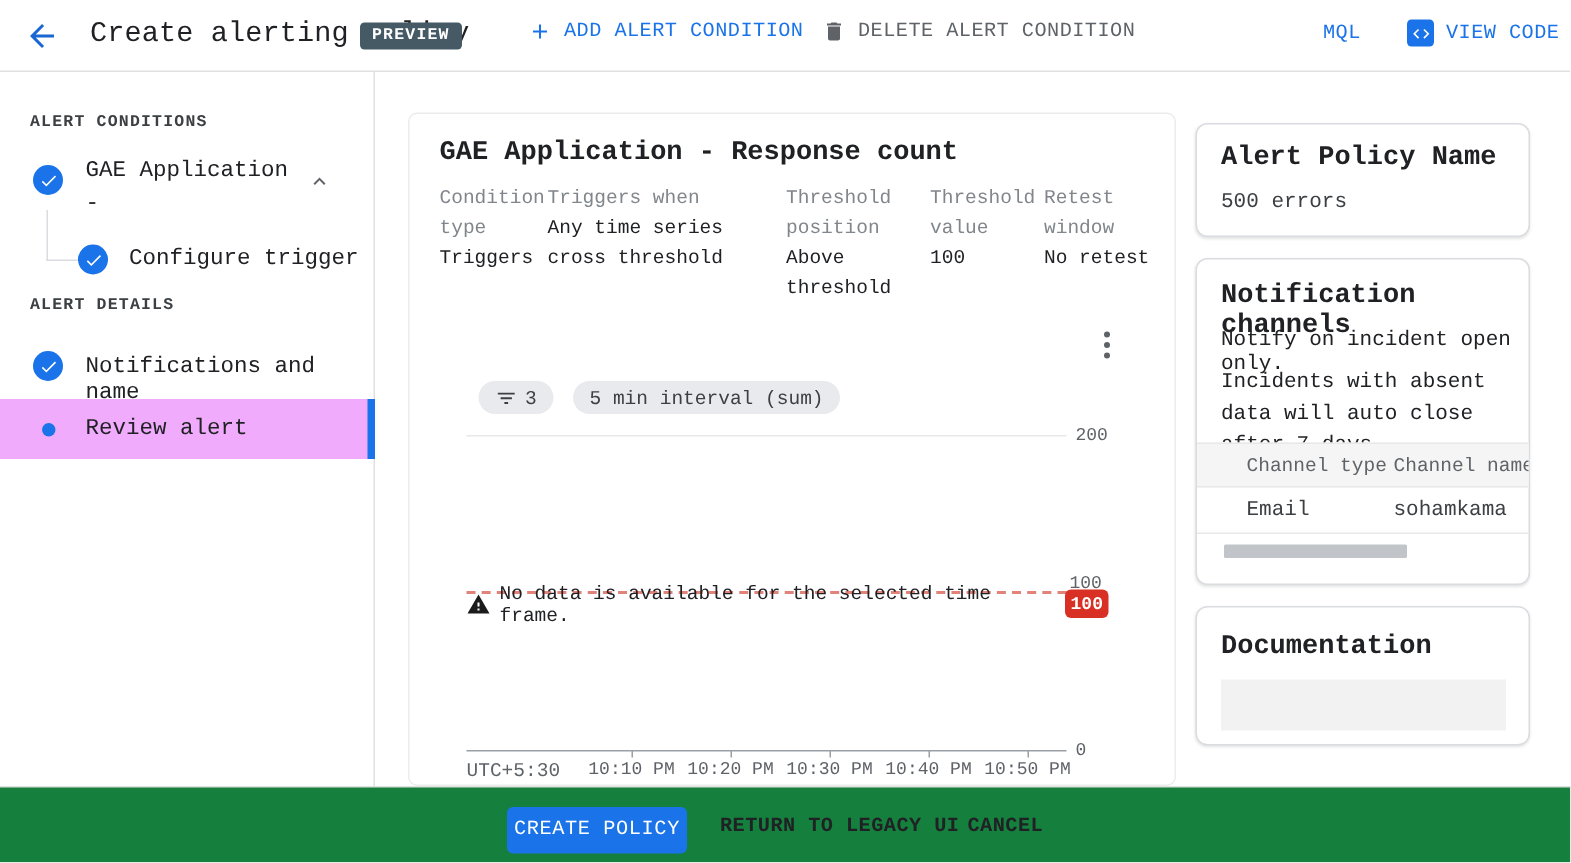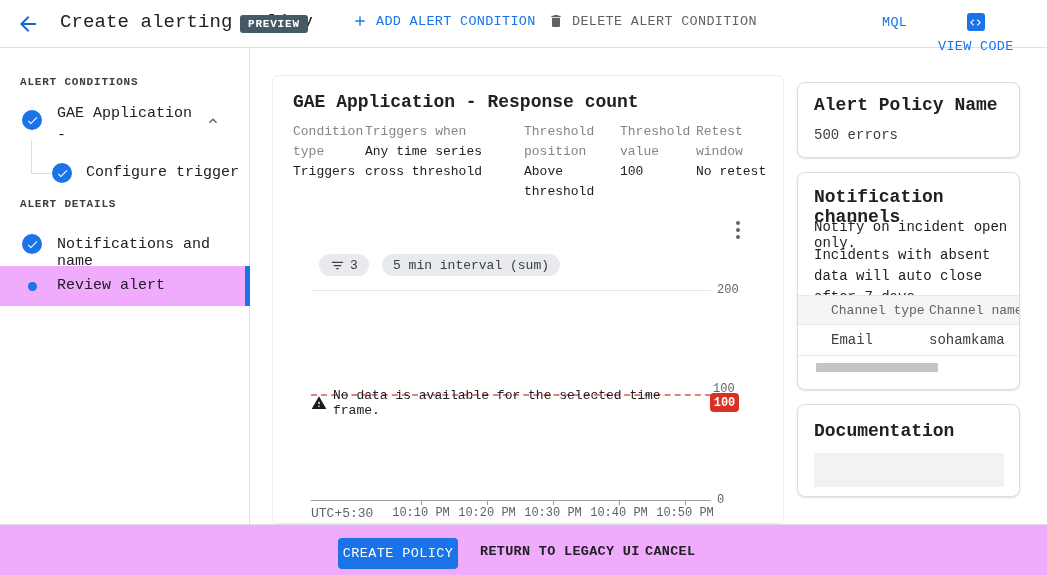--- a/index.html
+++ b/index.html
@@ -20,21 +20,21 @@
     color:#fff; font-size:11px; font-weight:700; letter-spacing:.8px;
     padding:3px 8px; border-radius:3px; }
   .tb-action { position:absolute; top:13px; display:flex; align-items:center;
     gap:8px; border:none; background:none; cursor:pointer;
     font-family:inherit; font-size:13.5px; font-weight:500; letter-spacing:.3px; }
   .tb-blue { color:#1a73e8; }
   .tb-gray { color:#5f6368; }
   .add-cond { left:352px; }
   .del-cond { left:548px; }
   .mql-btn { left:882px; top:15px; }
-  .view-code { left:938px;flex-direction:column; }
+  .view-code { left:938px; }
   .plus-icon svg { width:16px; height:16px; fill:#1a73e8; display:block; }
   .trash-icon svg { width:16px; height:16px; fill:#5f6368; display:block; }
   .code-icon { width:18px; height:18px; background:#1a73e8; border-radius:3px;
     display:flex; align-items:center; justify-content:center; }
   .code-icon svg { width:13px; height:13px; fill:#fff; }
   
   .sidebar { position:absolute; left:0; top:48px; width:250px; height:476px;
     background:#fff; border-right:1px solid #e0e0e0; }
   .side-section { position:absolute; left:20px; font-size:11px; font-weight:700;
     color:#3c4043; letter-spacing:.8px; }
@@ -127,21 +127,21 @@
   .ch-c2 { position:absolute; left:131px; top:7px; white-space:nowrap; }
   .ch-thead span { font-size:13px; font-weight:500; color:#5f6368; }
   .ch-row span { font-size:14px; color:#3c4043; }
   .h-scrollbar { position:absolute; left:18px; top:190px; width:122px; height:9px;
     background:#c1c5c9; border-radius:1px; cursor:pointer; }
   .doc-card h2 { top:16px; }
   .doc-placeholder { position:absolute; left:16px; top:48px; width:190px;
     height:34px; background:#f2f2f2; }
   
   .footer { position:absolute; left:0; top:524px; width:1047px; height:51px;
-    background:#f0abfc; border-top:1px solid #e0e0e0; z-index:6; }
+    background:#15803d; border-top:1px solid #e0e0e0; z-index:6; }
   .create-btn { position:absolute; left:338px; top:13px; width:120px; height:31px;
     background:#1a73e8; color:#fff; border:none; border-radius:4px;
     font-family:inherit; font-size:13.5px; font-weight:500; letter-spacing:.4px; cursor:pointer; }
   .text-btn { position:absolute; top:19px; border:none; background:none;
     font-family:inherit; font-size:13.5px; font-weight:600; letter-spacing:.3px;
     color:#202124; cursor:pointer; }
   .legacy-btn { left:480px; }
   .cancel-btn { left:645px; }
 </style>
 </head>

